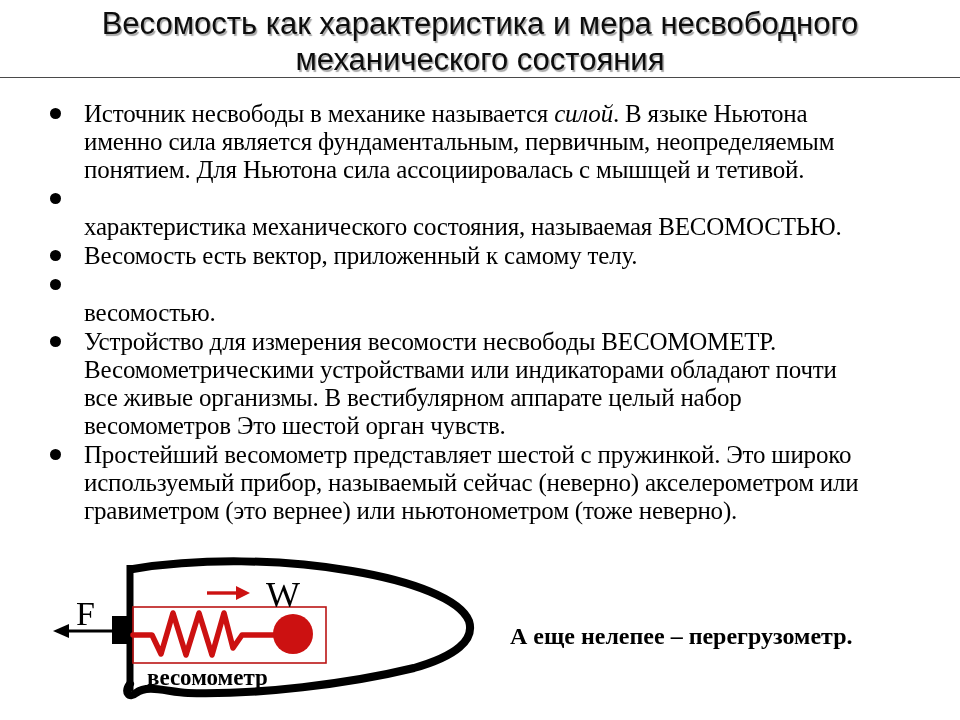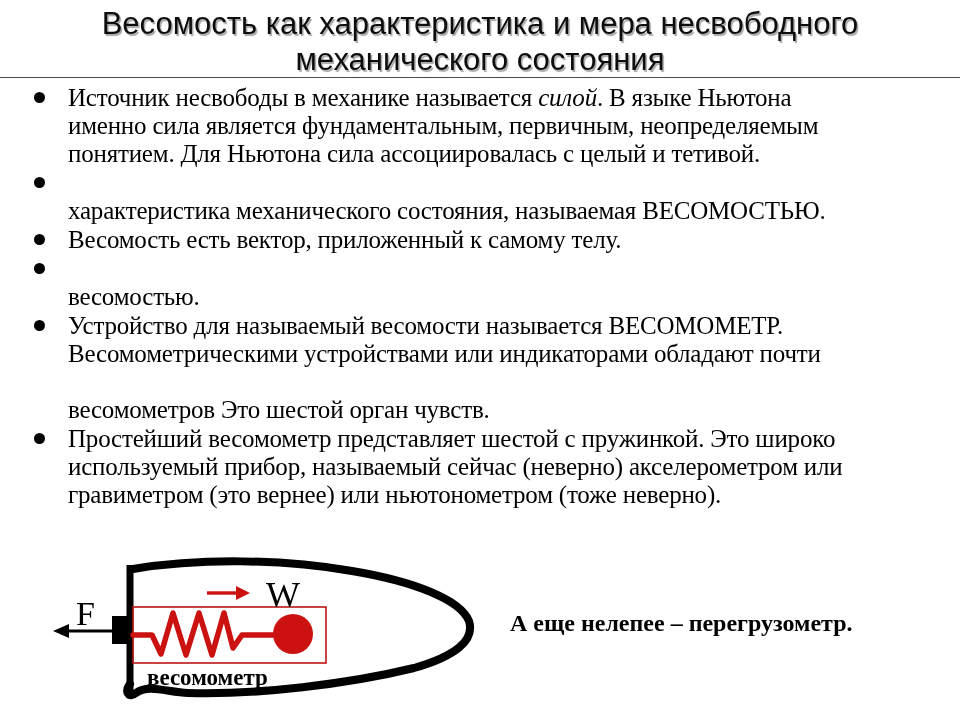--- a/index.html
+++ b/index.html
@@ -5,53 +5,53 @@
   html,body{margin:0;padding:0;background:#888;}
   .slide{position:relative;width:960px;height:720px;background:#ffffff;overflow:hidden;
          font-family:"Liberation Serif", serif;color:#000;}
   .title{position:absolute;left:0;top:6px;width:960px;text-align:center;
          font-family:"Liberation Sans", sans-serif;font-size:31px;line-height:36px;
          color:#0d0d0d;text-shadow:1.5px 1.5px 1px rgba(0,0,0,0.35);}
   .title span{display:block;}
   .title-rule{position:absolute;left:0;top:77px;width:960px;height:0;
               border-top:1.5px solid #4a4a4a;}
   ul.bullets{list-style:none;position:absolute;left:30px;top:84px;width:915px;
-             margin:0;padding:0;}
+             margin:16px;padding:0;}
   ul.bullets li{position:relative;padding-left:38px;margin:0 0 1px 0;
                 font-size:25px;line-height:28px;white-space:nowrap;letter-spacing:-0.2px;}
   ul.bullets li::before{content:"";position:absolute;left:4px;top:8px;width:11px;height:11px;
                 background:#000;border-radius:50%;}
   .it{font-style:italic;}
   .bd{font-weight:normal;text-align:center;}
   .diagram{position:absolute;left:20px;top:555px;width:470px;height:165px;}
-  .caption{position:absolute;left:510px;top:610px;width:445px;
+  .caption{position:absolute;left:510px;top:623px;width:445px;
            font-size:24px;line-height:27px;font-weight:bold;}
   svg text{font-family:"Liberation Serif", serif;fill:#000;}
   .lblFW{font-size:34px;}
   .lblW{font-size:36px;}
   .lblDev{font-size:23px;font-weight:bold;}
 </style>
 </head>
 <body>
 
 <div class="slide">
 
   <div class="title">
     <span>Весомость как характеристика и мера несвободного</span>
     <span>механического состояния</span>
   </div>
 
   <div class="title-rule"></div>
 
   <ul class="bullets">
-      <li><span>Источник несвободы в механике называется </span><span class="it">силой</span><span>. В языке Ньютона</span><br><span>именно сила является фундаментальным, первичным, неопределяемым</span><br><span>понятием. Для Ньютона сила ассоциировалась с целый и тетивой.</span></li>
+      <li><span>Источник несвободы в механике называется </span><span class="it">силой</span><span>. В языке Ньютона</span><br><span>именно сила является фундаментальным, первичным, неопределяемым</span><br><span>понятием. Для Ньютона сила ассоциировалась с мышщей и тетивой.</span></li>
       <li><br><span>характеристика механического состояния, называемая </span><span class="bd">ВЕСОМОСТЬЮ</span><span>.</span></li>
       <li><span>Весомость есть вектор, приложенный к самому телу.</span></li>
       <li><br><span>весомостью.</span></li>
-      <li><span>Устройство для называемый весомости называется </span><span class="bd">ВЕСОМОМЕТР</span><span>.</span><br><span>Весомометрическими устройствами или индикаторами обладают почти</span><br><br><span>весомометров Это шестой орган чувств.</span></li>
+      <li><span>Устройство для измерения весомости несвободы </span><span class="bd">ВЕСОМОМЕТР</span><span>.</span><br><span>Весомометрическими устройствами или индикаторами обладают почти</span><br><span>все живые организмы. В вестибулярном аппарате целый набор</span><br><span>весомометров Это шестой орган чувств.</span></li>
       <li><span>Простейший весомометр представляет шестой с пружинкой. Это широко</span><br><span>используемый прибор, называемый сейчас (неверно) акселерометром или</span><br><span>гравиметром (это вернее) или ньютонометром (тоже неверно).</span></li>
     </ul>
 
   <svg class="diagram" viewBox="0 0 470 165">
 
     <path d="M 113 14 C 180 3, 262 4, 332 16 C 392 26, 440 44, 449 66 C 455 85, 436 101, 394 113
              C 328 129, 238 140, 168 138 C 147 137, 128 129, 116 138 C 109 144, 104 137, 110 129" fill="none" stroke="#000" stroke-width="8" stroke-linecap="round" stroke-linejoin="round"></path>
 
     <line x1="110" y1="10" x2="110" y2="136" stroke="#000" stroke-width="7"></line>
 

